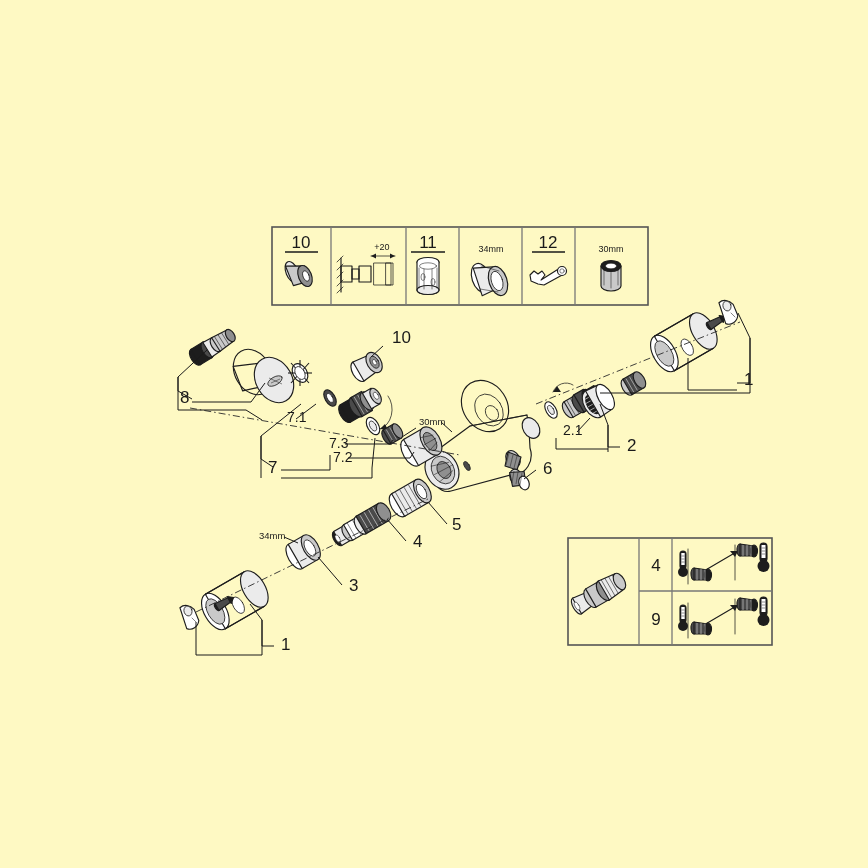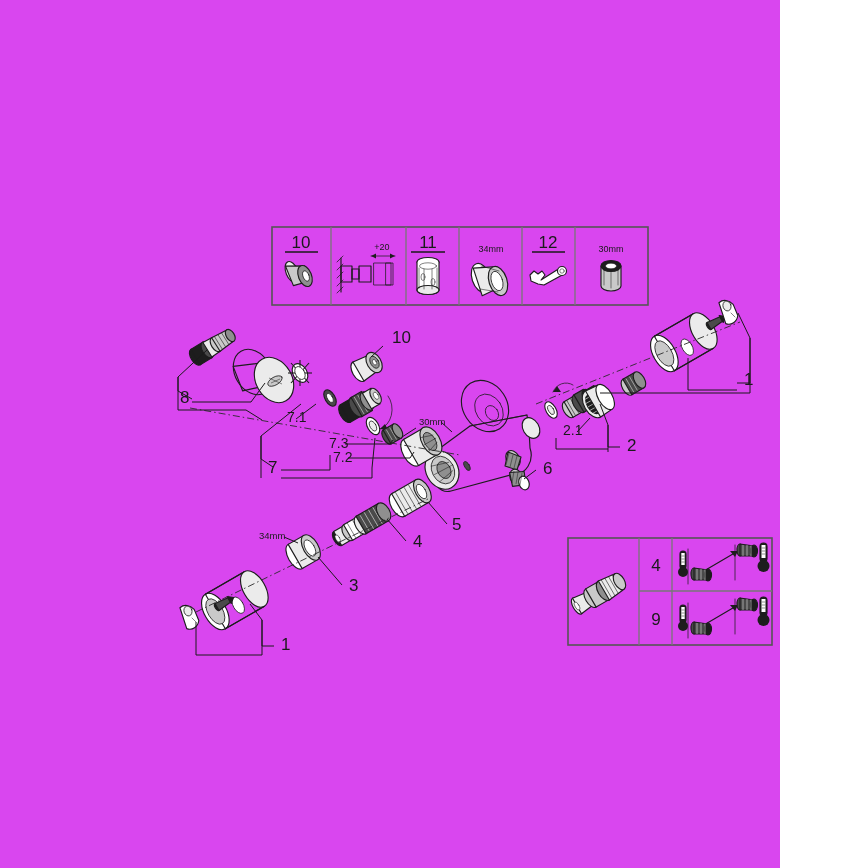--- a/index.html
+++ b/index.html
@@ -6,23 +6,23 @@
   html, body {
     margin: 0;
     padding: 0;
     background: #ffffff;
   }
   body {
     font-family: "Liberation Sans", sans-serif;
   }
   #stage {
     position: relative;
-    width: 780px;
+    width: 868px;
     height: 868px;
-    background: #d946ef;
+    background: #fef9c3;
     overflow: hidden;
   }
   #stage svg {
     position: absolute;
     left: 0;
     top: 0;
   }
   .lbl {
     font-family: "Liberation Sans", sans-serif;
     fill: #1a1a1a;

